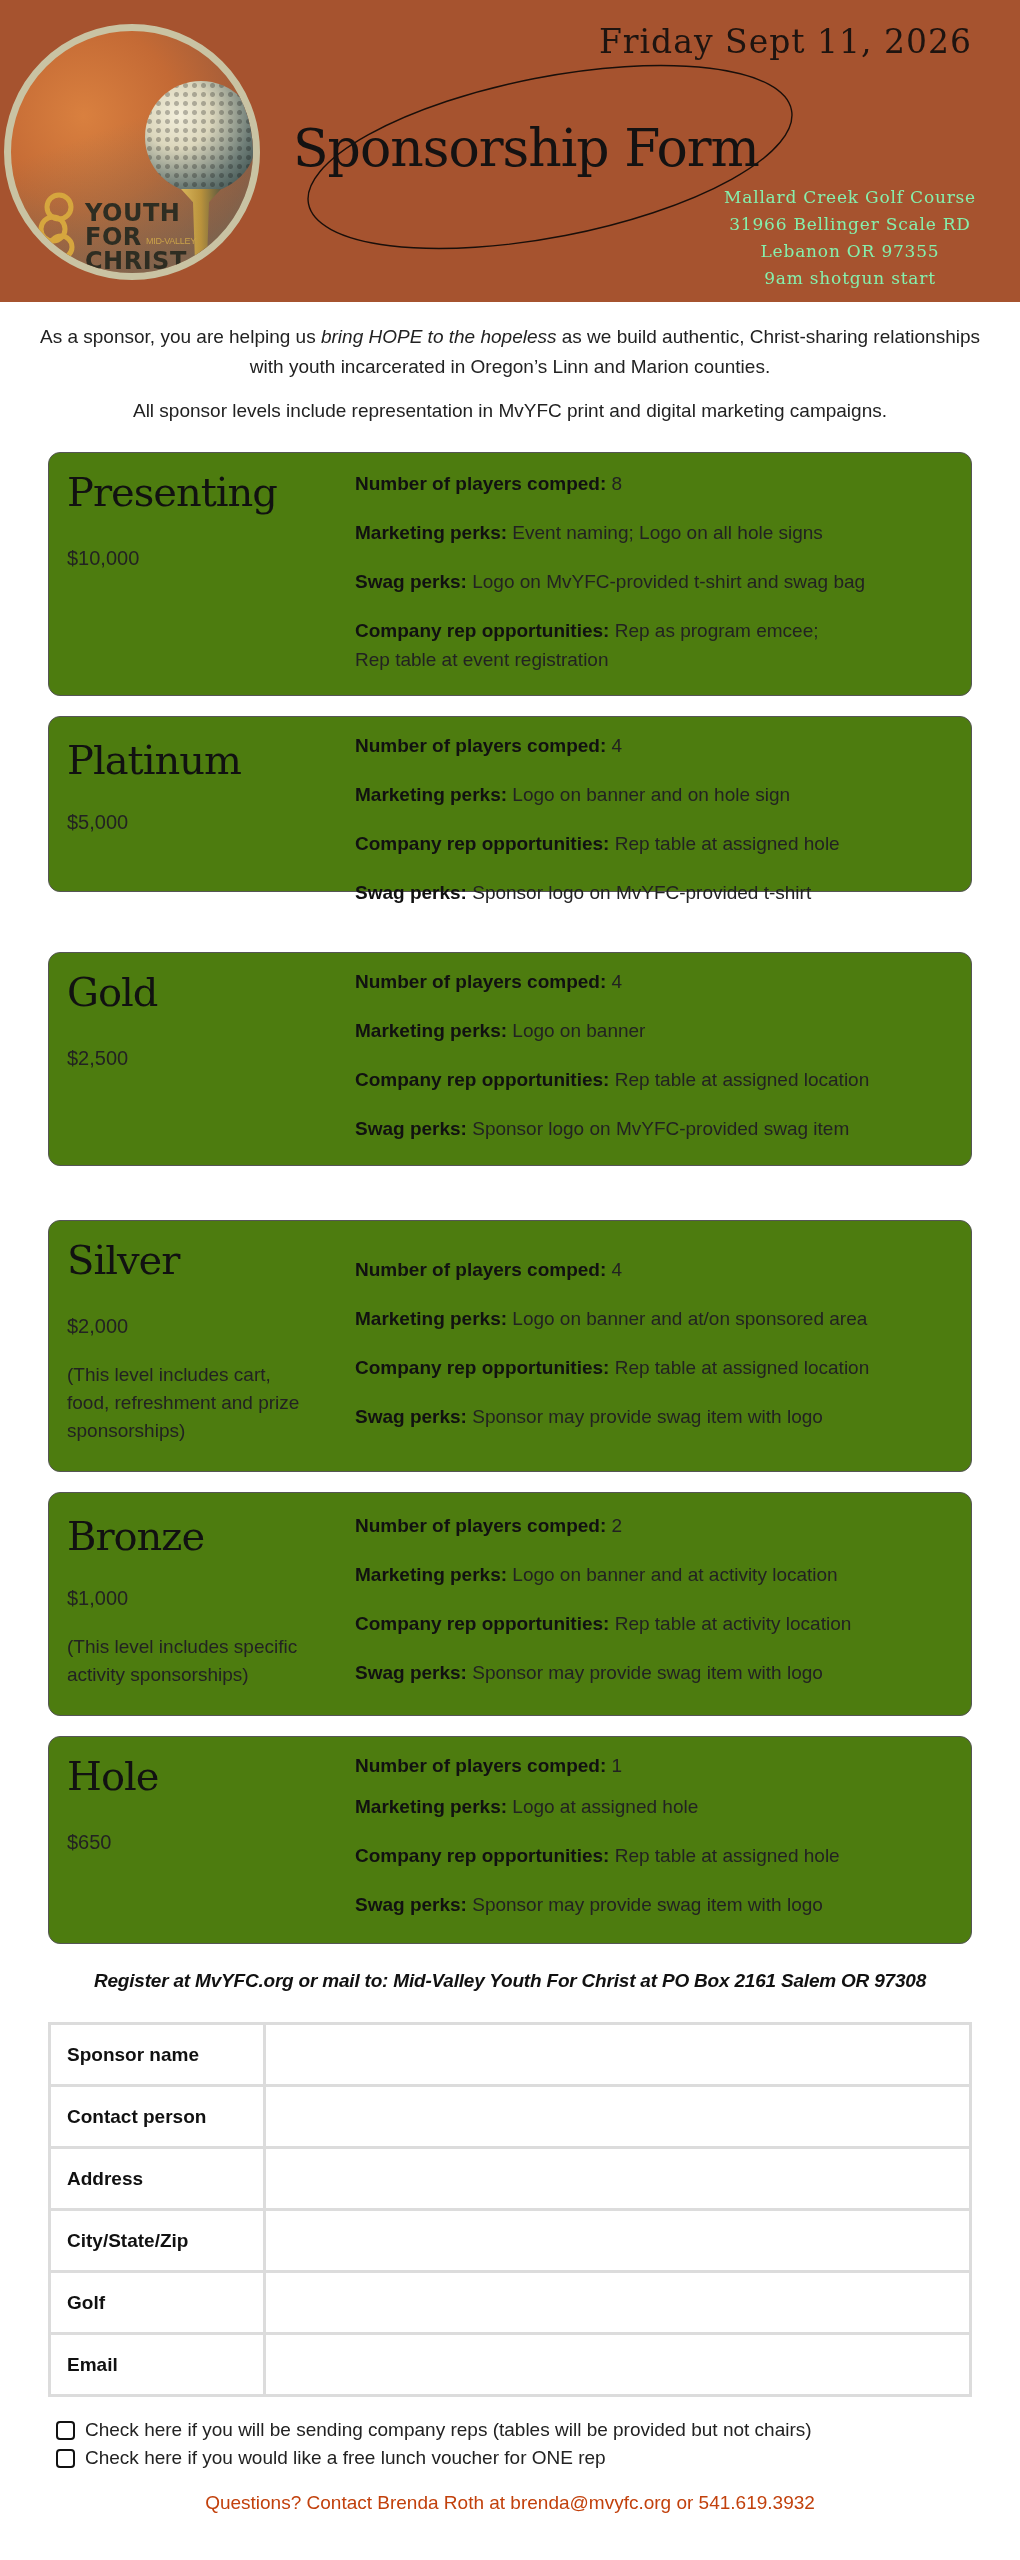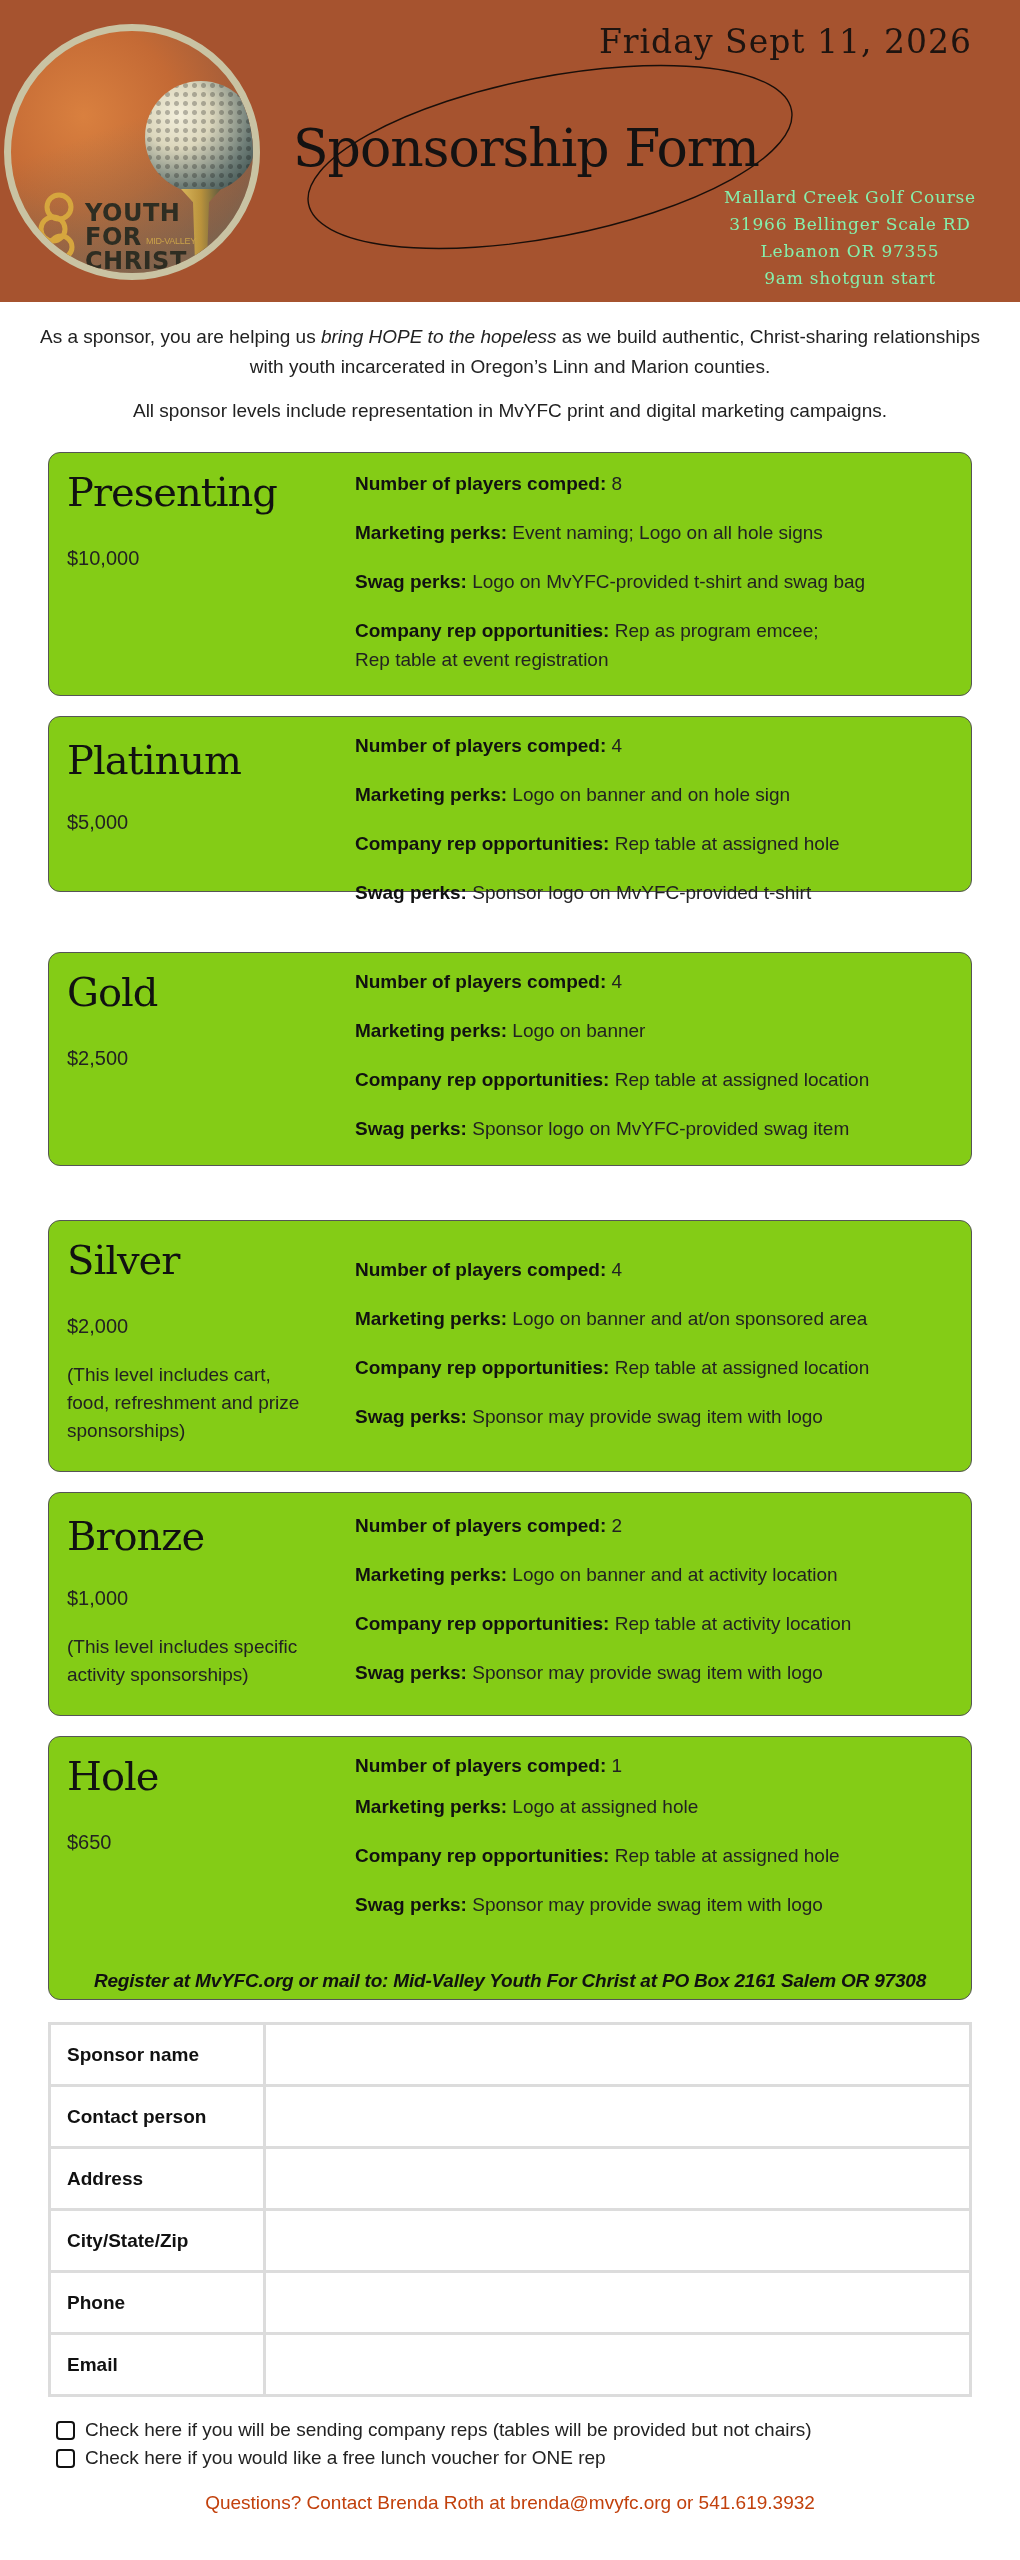--- a/index.html
+++ b/index.html
@@ -33,21 +33,21 @@
     color: #1e1410; letter-spacing: 1px; }
   .venue { position: absolute; left: 720px; top: 184px; width: 260px; text-align: center; font-family: "DejaVu Serif", serif;
     font-size: 17px; line-height: 27px; color: #86efac; letter-spacing: 0.8px; }
 
   
   .intro { position: absolute; left: 40px; top: 322px; width: 940px; text-align: center; font-size: 19px; line-height: 30px; color: #222; }
   .intro em { font-style: italic; }
   .note { position: absolute; left: 40px; top: 400px; width: 940px; text-align: center; font-size: 19px; color: #222; }
 
   
-  .tier { position: absolute; left: 48px; width: 924px; border: 1.5px solid #555; border-radius: 12px; background: #84cc16; }
+  .tier { position: absolute; left: 48px; width: 924px; border: 1.5px solid #555; border-radius: 12px; background: #4d7c0f; }
   .tier-name { position: absolute; left: 18px; top: 16px; font-family: "DejaVu Serif", serif; font-size: 40px; color: #111; letter-spacing: -1px; }
   .tier-price { position: absolute; left: 18px; font-size: 20px; color: #222; }
   .tier-note { position: absolute; left: 18px; width: 260px; font-size: 19px; line-height: 28px; color: #222; }
   .perks { position: absolute; left: 306px; top: 16px; width: 600px; }
   .perk { font-size: 19px; line-height: 29px; color: #222; }
   .perk b { font-weight: bold; color: #111; }
 
   .register { position: absolute; left: 48px; top: 1970px; width: 924px; text-align: center; font-size: 19px; font-weight: bold; font-style: italic; color: #111; letter-spacing: -0.2px; }
 
   
@@ -153,21 +153,21 @@
   <div class="tier-price" style="top:94px;">$1,000</div>
   <div class="tier-note" style="top:140px; width:270px;">(This level includes specific activity sponsorships)</div>
   <div class="perks" style="top:18px;">
     <div class="perk"><b>Number of players comped:</b> <span>2</span></div>
     <div class="perk" style="margin-top:20px;"><b>Marketing perks:</b> <span>Logo on banner and at activity location</span></div>
     <div class="perk" style="margin-top:20px;"><b>Company rep opportunities:</b> <span>Rep table at activity location</span></div>
     <div class="perk" style="margin-top:20px;"><b>Swag perks:</b> <span>Sponsor may provide swag item with logo</span></div>
   </div>
 </div>
 
-<div class="tier" style="top:1736px; height:264px;">
+<div class="tier" style="top:1736px; height:208px;">
   <div class="tier-name" style="top:16px;">Hole</div>
   <div class="tier-price" style="top:94px;">$650</div>
   <div class="perks" style="top:14px;">
     <div class="perk"><b>Number of players comped:</b> <span>1</span></div>
     <div class="perk" style="margin-top:12px;"><b>Marketing perks:</b> <span>Logo at assigned hole</span></div>
     <div class="perk" style="margin-top:20px;"><b>Company rep opportunities:</b> <span>Rep table at assigned hole</span></div>
     <div class="perk" style="margin-top:20px;"><b>Swag perks:</b> <span>Sponsor may provide swag item with logo</span></div>
   </div>
 </div>
 
@@ -185,21 +185,21 @@
   </tr>
   <tr>
     <td class="lbl">Address</td>
     <td class="val"><input type="text" value="" style=""></td>
   </tr>
   <tr>
     <td class="lbl">City/State/Zip</td>
     <td class="val"><input type="text" value="" style=""></td>
   </tr>
   <tr>
-    <td class="lbl">Phone</td>
+    <td class="lbl">Golf</td>
     <td class="val"><input type="text" value="" style=""></td>
   </tr>
   <tr>
     <td class="lbl">Email</td>
     <td class="val"><input type="text" value="" style=""></td>
   </tr>
 </tbody>
   </table>
 
 <div class="checks">

